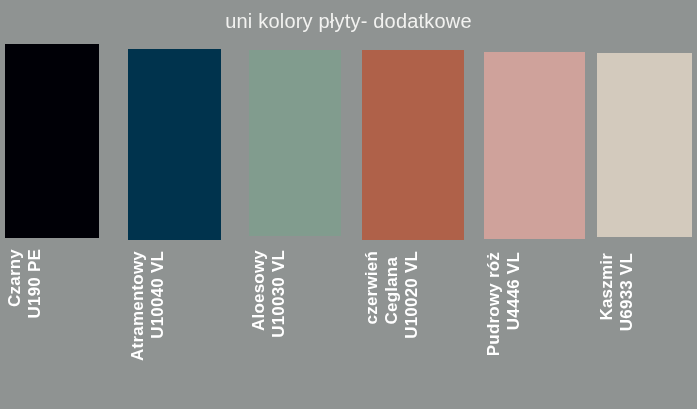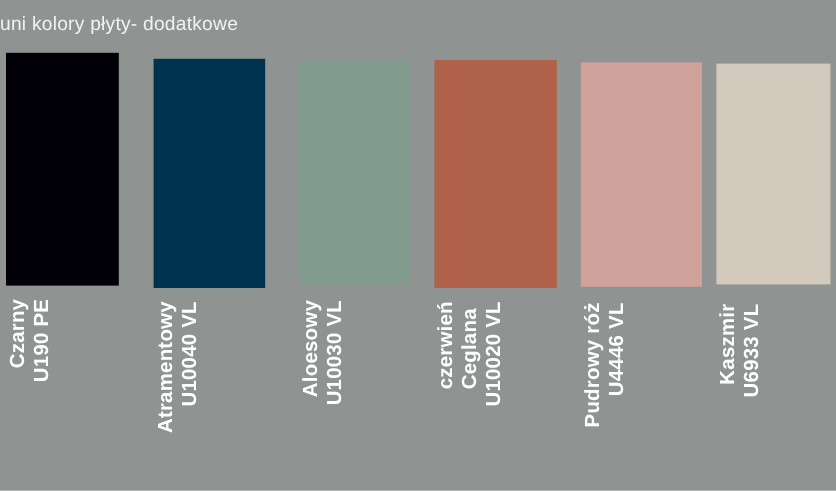--- a/index.html
+++ b/index.html
@@ -17,23 +17,23 @@
     width: 697px;
     height: 409px;
     background: #8f9392;
     overflow: hidden;
   }
   #title {
     position: absolute;
     left: 0;
     top: 8px;
     width: 697px;
-    text-align: left;
+    text-align: center;
     color: #f2f2f0;
-    font-size: 16px;
+    font-size: 20px;
     font-weight: 400;
     letter-spacing: 0.2px;
     line-height: 26px;
     white-space: nowrap;
   }
   .swatch-col {
     position: absolute;
     top: 0;
     height: 409px;
   }

